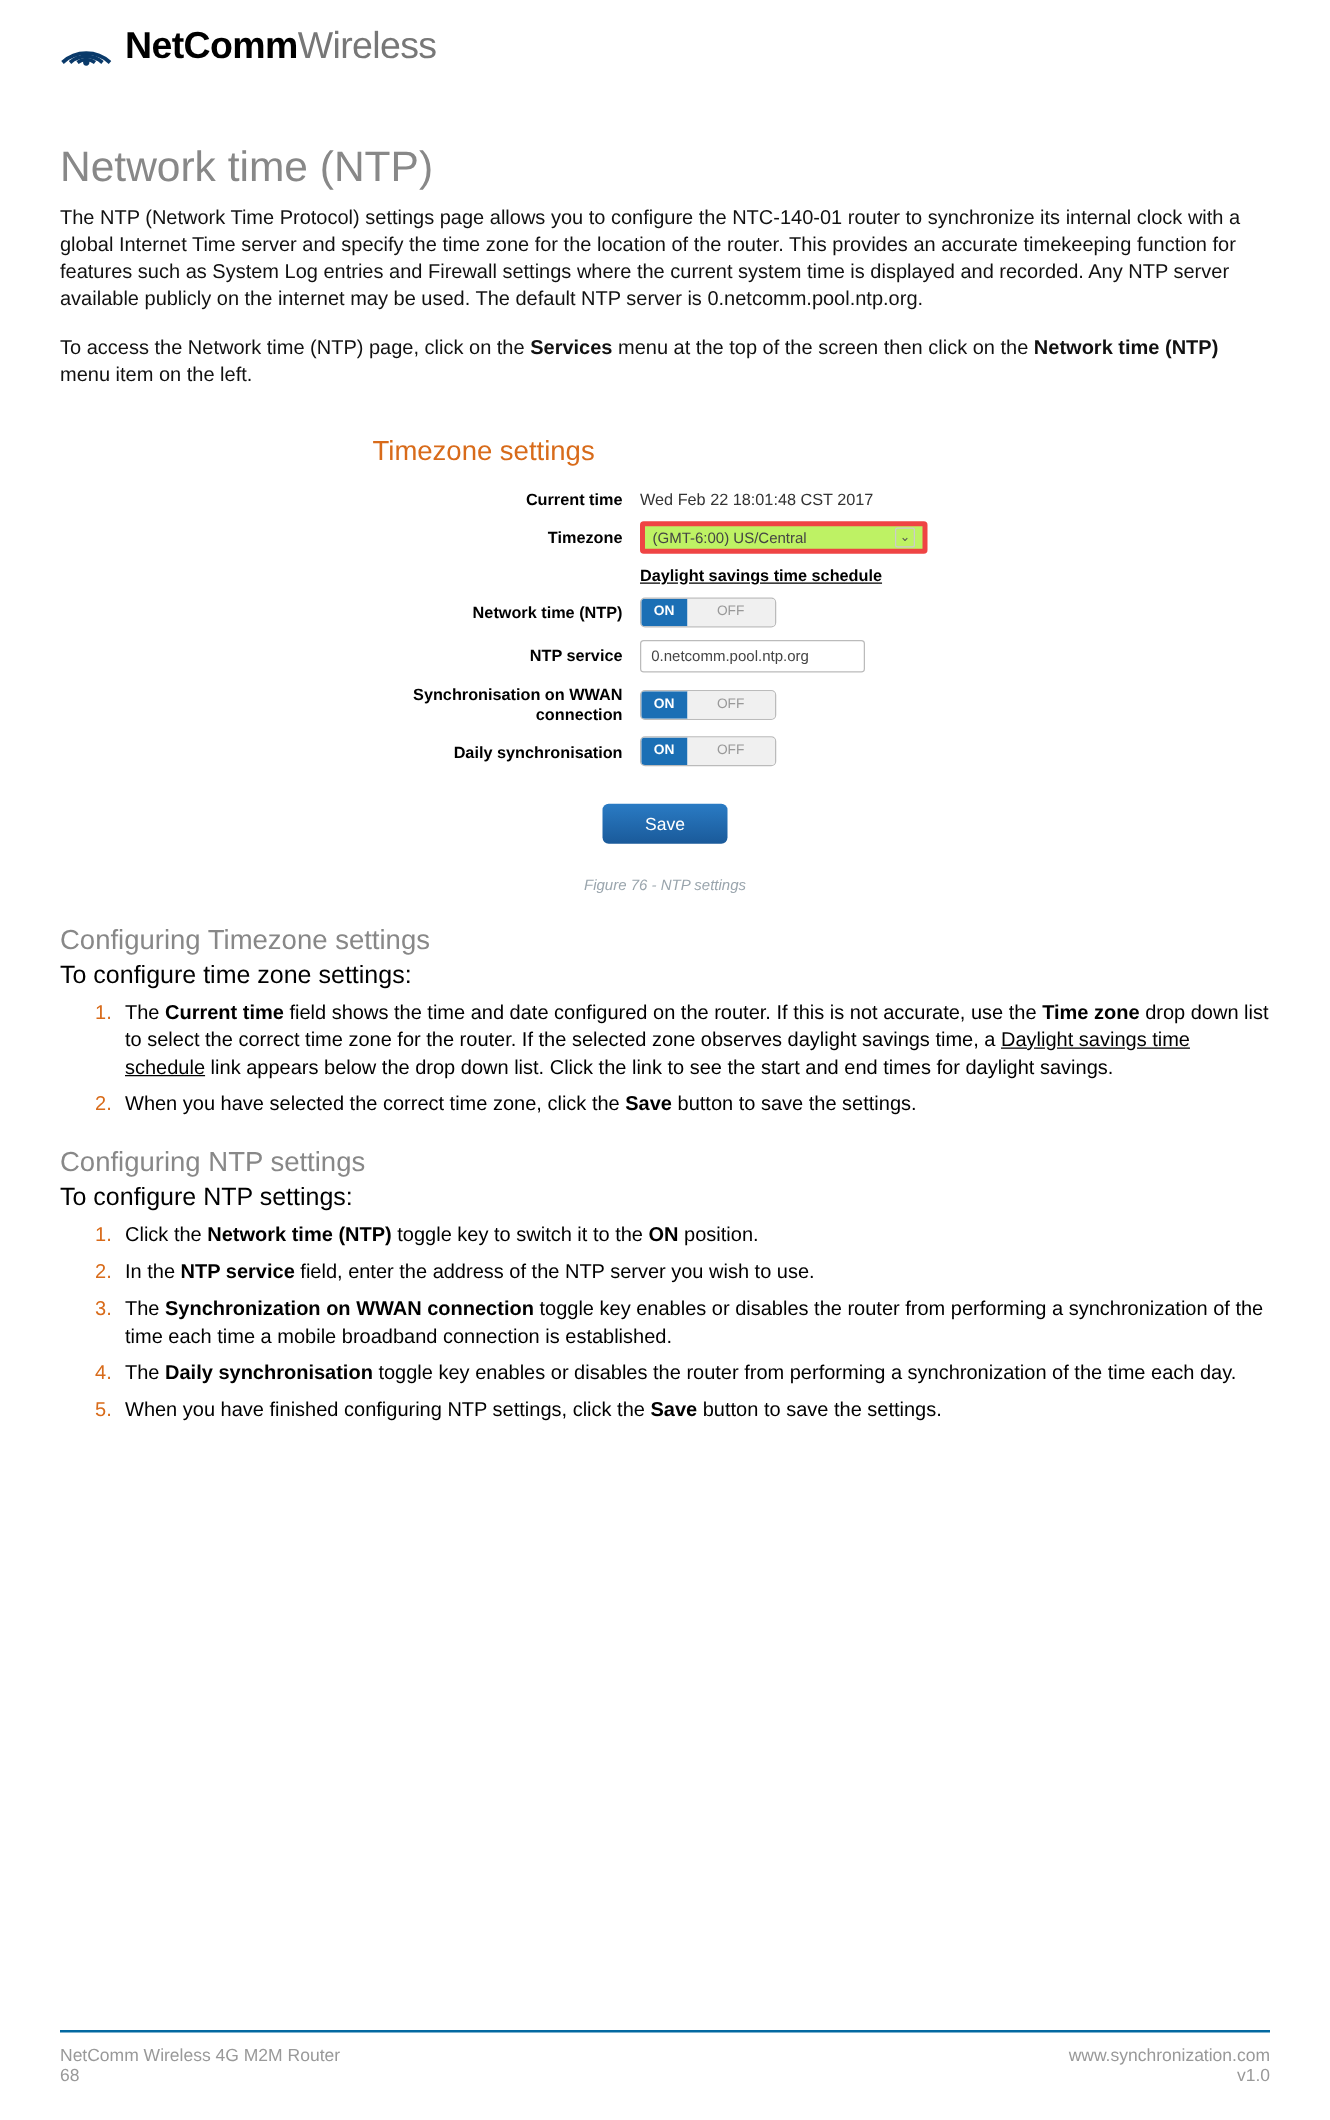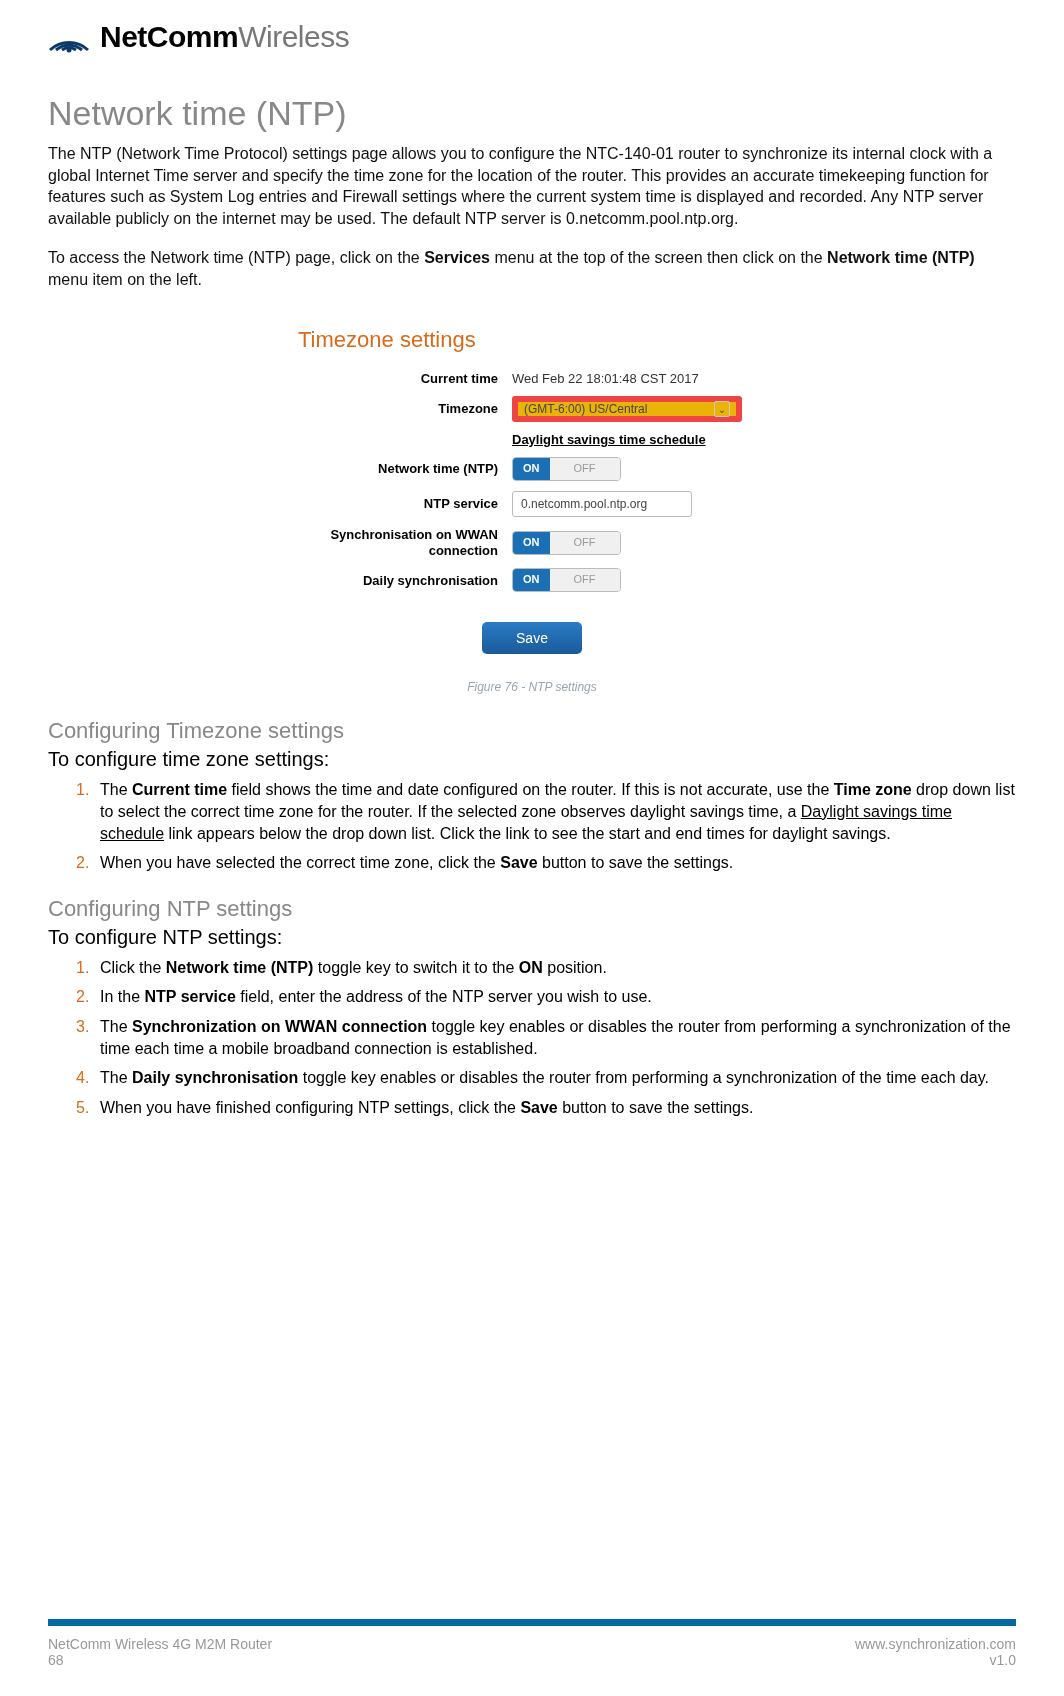--- a/index.html
+++ b/index.html
@@ -9,21 +9,21 @@
     background: #fff;
     font-family: Arial, Helvetica, sans-serif;
     color: #000;
     position: relative;
     padding: 20px 48px 0 48px;
   }
   .logo-row {
     display: flex;
     align-items: center;
     gap: 10px;
-    margin-bottom: 40px;
+    margin-bottom: 61px;
   }
   .logo-icon svg { display: block; }
   .logo-text { font-size: 30px; letter-spacing: -0.5px; }
   .logo-bold { font-weight: 700; color: #000; }
   .logo-light { font-weight: 300; color: #777; }
   h1.page-title {
     font-size: 34px;
     font-weight: 400;
     color: #888;
     margin-bottom: 10px;
@@ -61,23 +61,23 @@
     line-height: 1.2;
   }
   .ss-value {
     font-size: 13px;
     color: #333;
     font-family: Verdana, Arial, sans-serif;
   }
   .ss-select {
     display: flex;
     align-items: center;
-    border: 6px solid #ef4444;
+    border: 4px solid #ef4444;
     border-radius: 3px;
-    background: #eab308;
+    background: #bef264;
     height: 26px;
     width: 230px;
     font-size: 12px;
     padding: 0 6px;
     justify-content: space-between;
     color:#444;
   }
   .ss-select .chev {
     width: 16px; height: 16px;
     border:1px solid #ccc;
@@ -165,21 +165,21 @@
     content: counter(step) ".";
     position: absolute;
     left: 0;
     color: #d86b1a;
     font-weight: 400;
   }
   .underline { text-decoration: underline; }
   .footer {
     position: absolute;
     left: 48px; right: 48px; bottom: 28px;
-    border-top: 7px solid #0369a1;
+    border-top: 2px solid #0369a1;
     padding-top: 10px;
     display: flex;
     justify-content: space-between;
     font-size: 14px;
     color: #999;
   }
   .footer .right { text-align: right; }
 </style>
 </head>
 <body>

